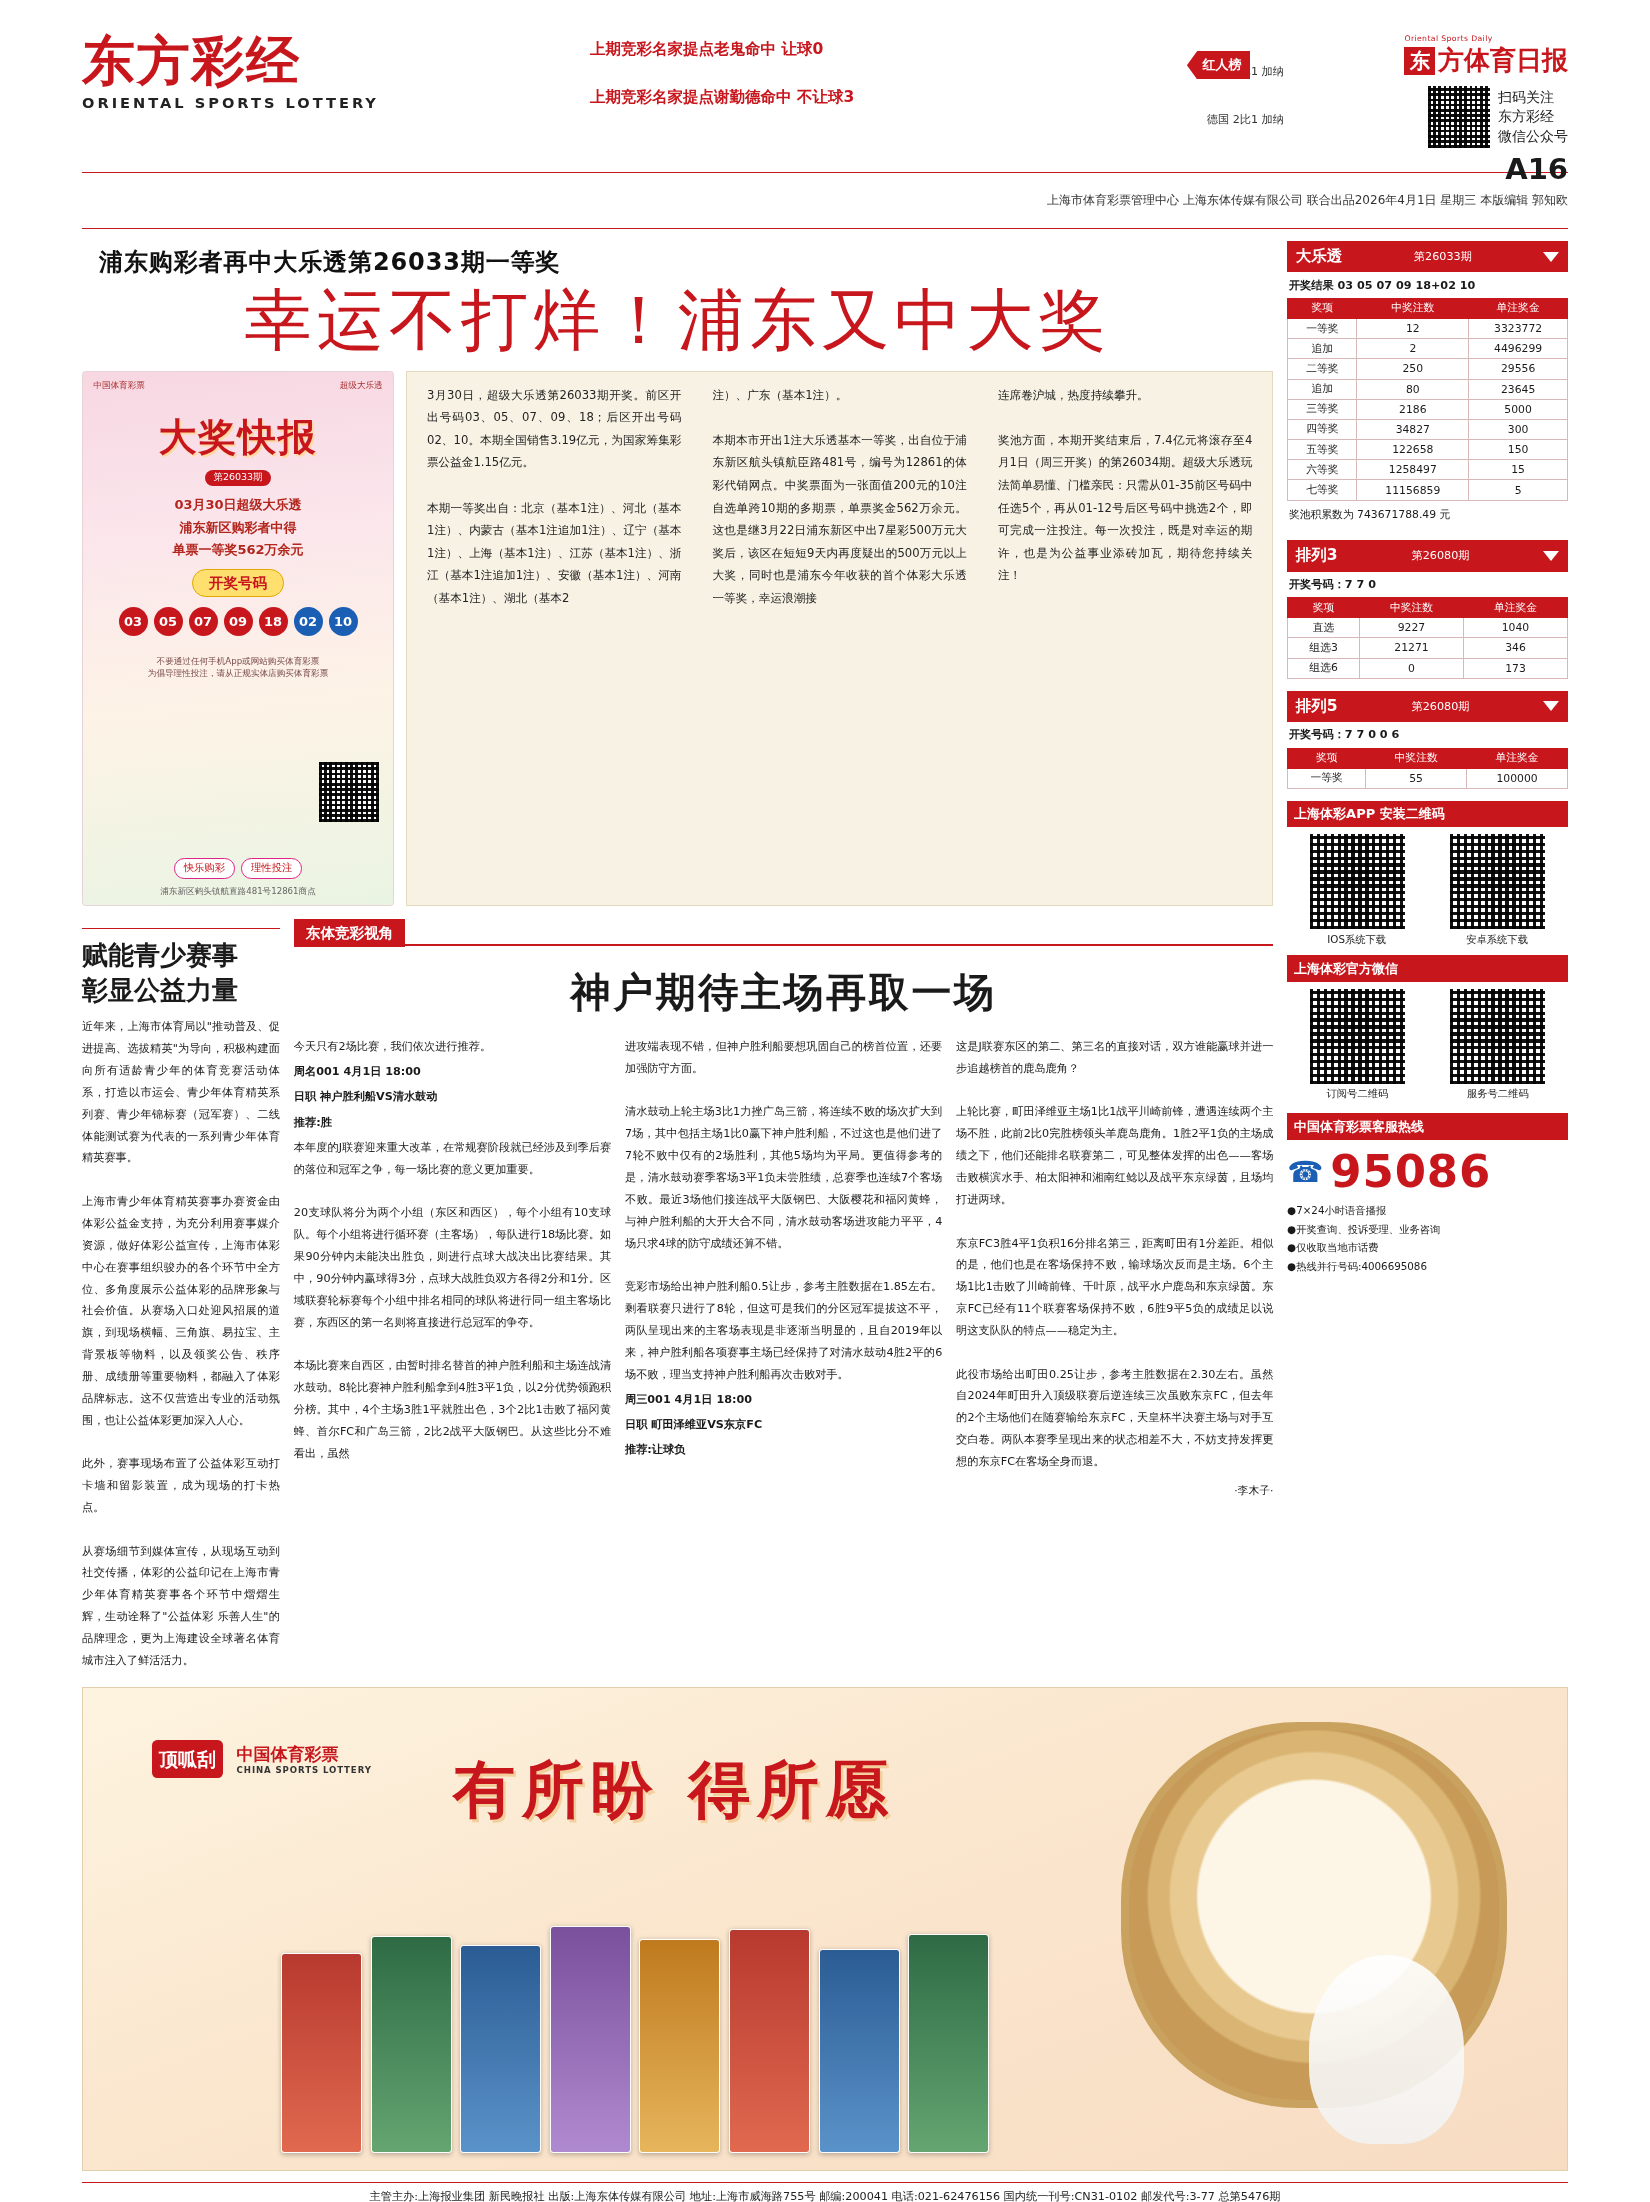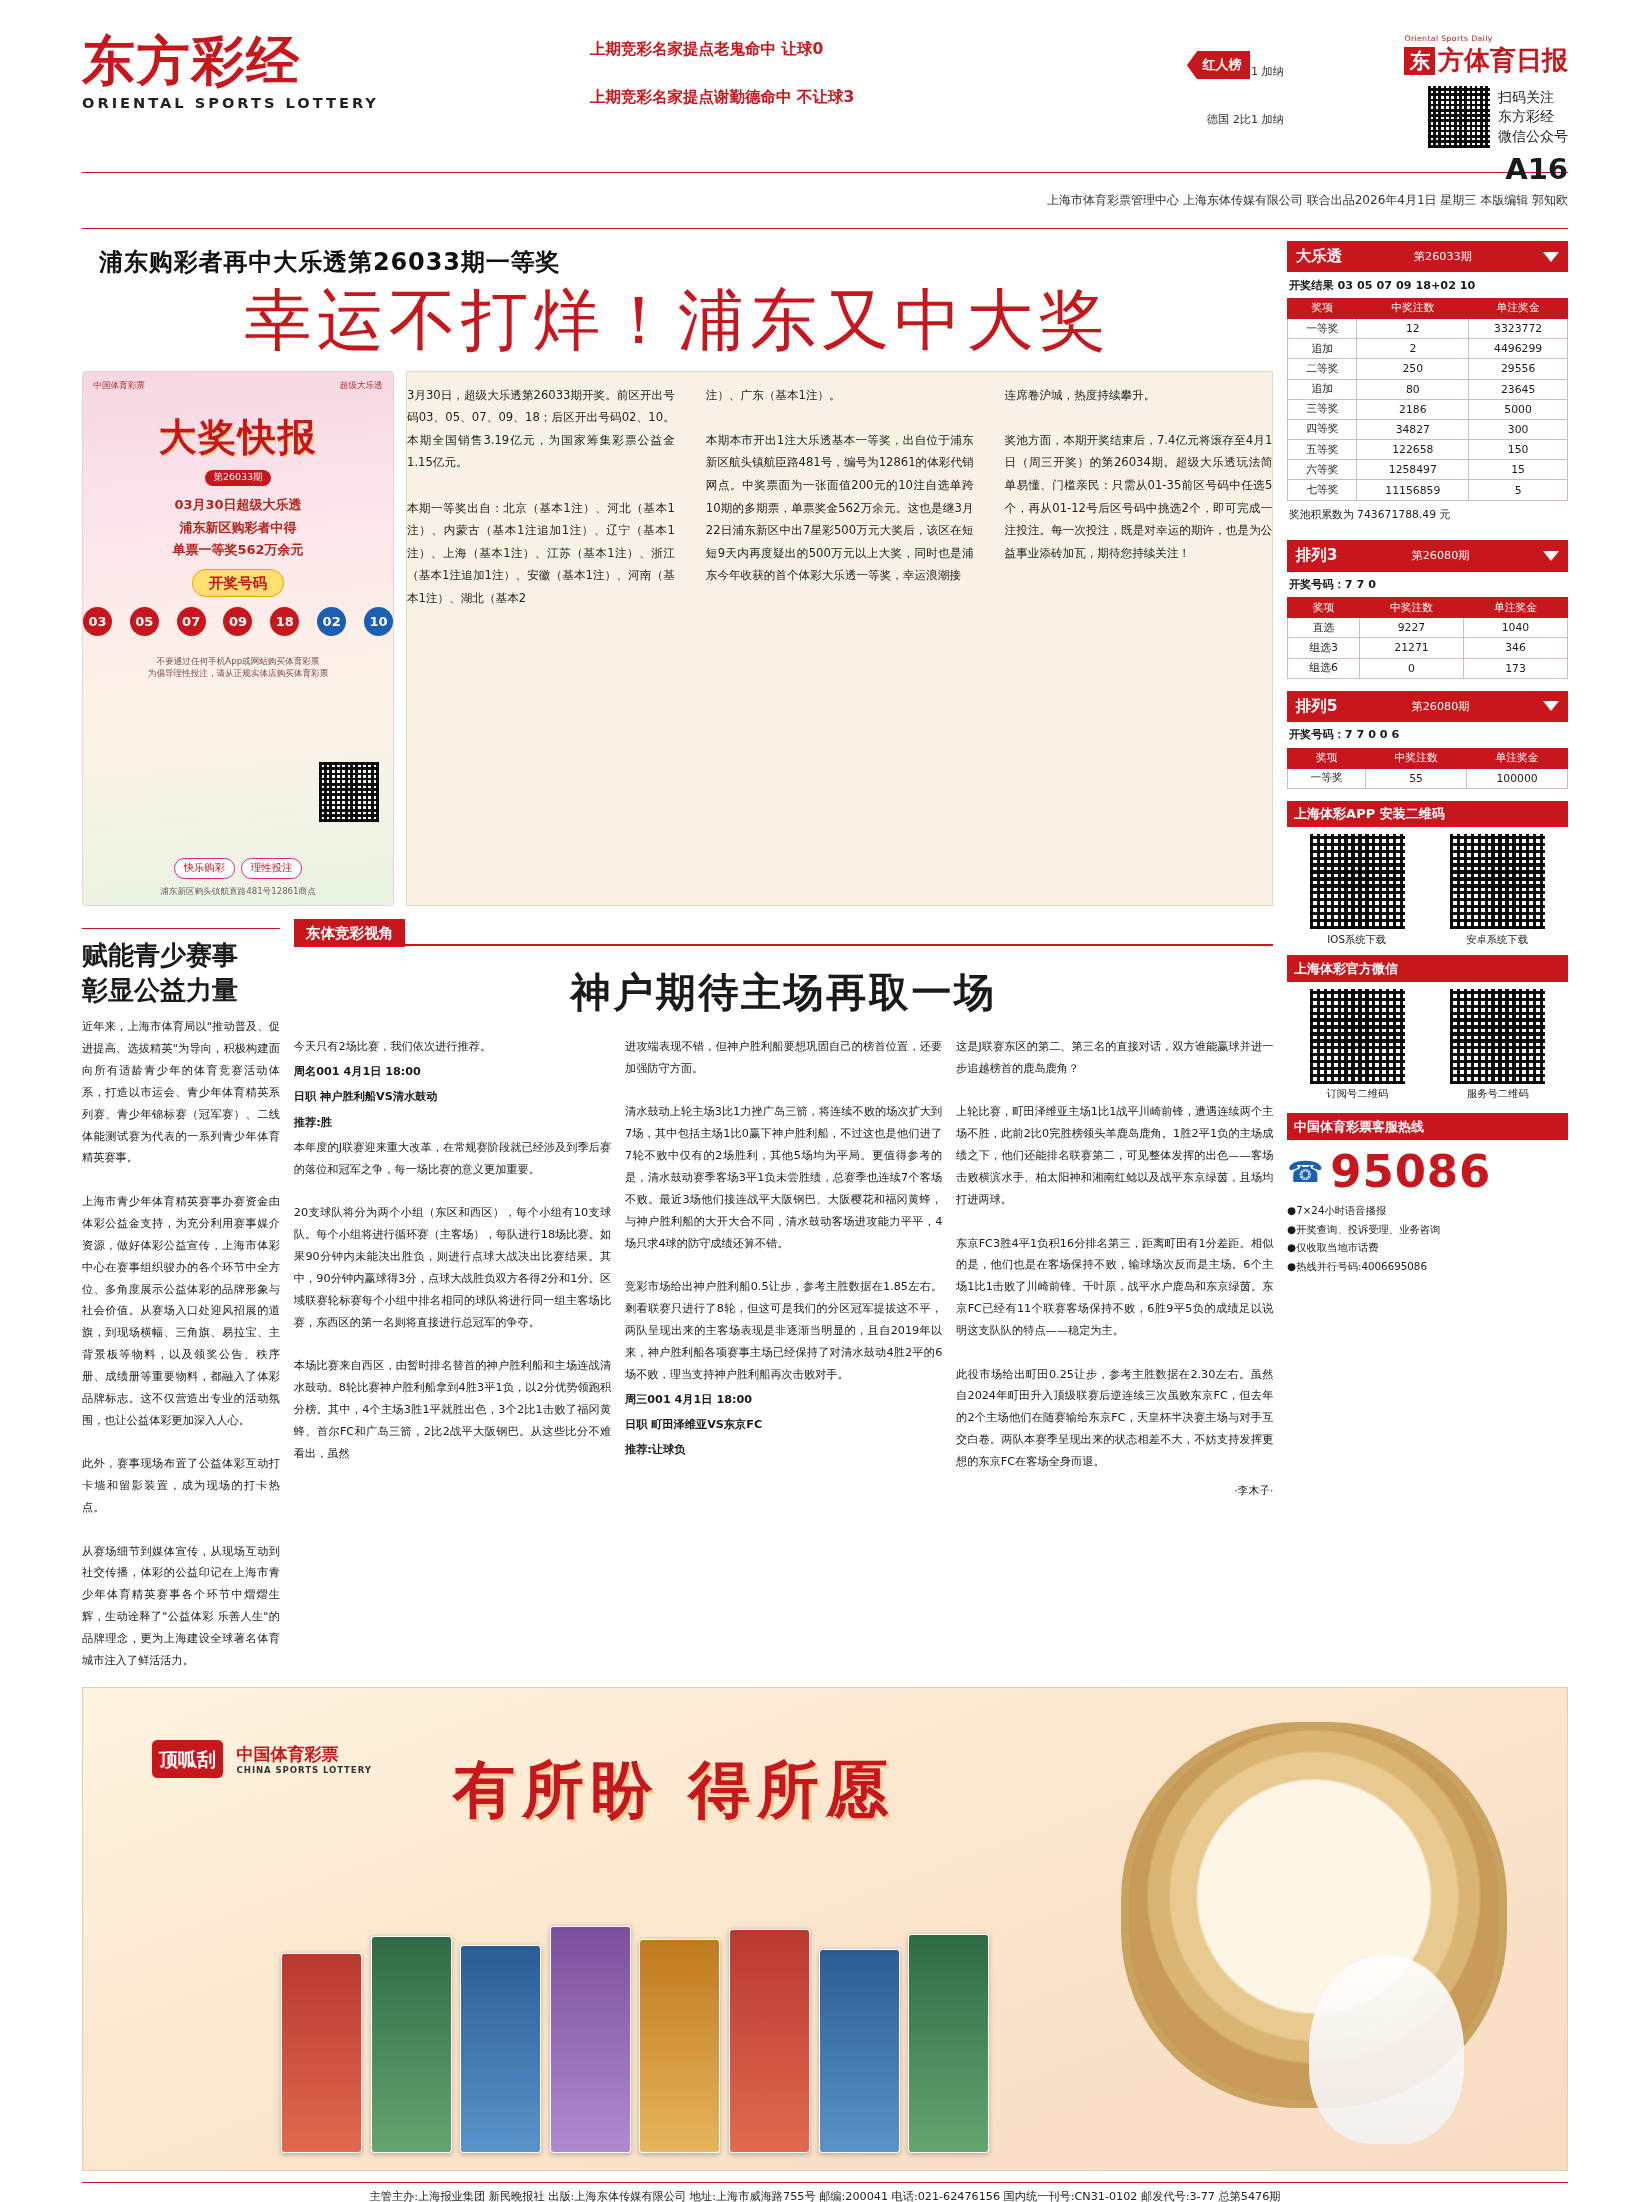--- a/index.html
+++ b/index.html
@@ -45,33 +45,33 @@
 
   .top-flex{display:flex;gap:12px;}
   .poster{width:310px;height:533px;border-radius:3.4px;position:relative;overflow:hidden;
     background:linear-gradient(175deg,#f7d7e2 0%,#fbe6ec 30%,#fdf3e6 62%,#eaf4e2 100%);border:0.9px solid #e6d3d8;}
   .poster .p-top{position:absolute;top:8.6px;left:0;right:0;display:flex;justify-content:space-between;padding:0 10.3px;font-size:8.6px;color:#a33;}
   .p-award{position:absolute;top:40px;left:0;right:0;text-align:center;}
   .p-award .t1{font-size:38px;font-weight:bold;color:#c8161d;letter-spacing:1.7px;text-shadow:1.7px 1.7px 0 #ffd9a0;}
   .p-badge{display:inline-block;background:#c8161d;color:#fff;font-size:9.5px;border-radius:8.6px;padding:1.7px 8.6px;margin-top:6.9px;}
   .p-lines{margin-top:8.6px;font-size:13px;color:#b3261e;line-height:1.7;font-weight:bold;}
   .p-btn{display:inline-block;margin-top:8.6px;background:#ffdf6e;border:1.7px solid #e0a800;border-radius:13.8px;font-size:14.6px;font-weight:bold;color:#c8161d;padding:3.4px 15.5px;}
-  .balls{display:flex;justify-content:space-between;gap:6px;margin-top:10.3px;}
+  .balls{display:flex;justify-content:center;gap:6px;margin-top:10.3px;}
   .ball{width:29px;height:29px;border-radius:50%;background:#c8161d;color:#fff;font-size:13px;font-weight:bold;display:flex;align-items:center;justify-content:center;}
   .ball.blue{background:#1a5fb4;}
   .p-note{position:absolute;top:284px;left:0;right:0;text-align:center;font-size:8.6px;color:#7a4a4a;}
   .p-bottom{position:absolute;bottom:6.9px;left:0;right:0;padding:0 8.6px;font-size:8.6px;color:#666;}
   .p-btn2{display:flex;gap:6.9px;justify-content:center;margin-bottom:6.9px;}
   .p-btn2 span{background:#fff;border:0.9px solid #d28;border-radius:10.3px;color:#c8161d;font-size:10.3px;padding:2.6px 8.6px;margin-top:40px;}
   .p-mascot{position:absolute;bottom:79px;left:12px;width:95px;height:112px;background:radial-gradient(circle at 50% 35%,#fff 0 38%,#ffd close 0) ,#f9c6d4;border-radius:50% 50% 45% 45%;opacity:.95;}
   .p-qr{position:absolute;bottom:83px;right:13.8px;width:60px;height:60px;background:
       repeating-linear-gradient(0deg,#111 0 2.6px,#fff 2.6px 5.2px),
       repeating-linear-gradient(90deg,#111 0 2.6px,transparent 2.6px 5.2px);background-blend-mode:multiply;}
 
-  .newsbox{flex:1;background:#f7f2e4;border:0.9px solid #e3d9bd;padding:12px 0;display:flex;gap:31px;}
+  .newsbox{flex:1;background:#f7f2e4;border:0.9px solid #e3d9bd;padding:12px 20px;display:flex;gap:31px;}
   .newsbox .col{flex:1;font-size:11.6px;line-height:1.95;text-align:justify;color:#222;}
 
   
   .second{display:flex;gap:13.8px;margin-top:13.8px;}
   .col-left-small{width:198px;}
   .feature{flex:1;}
   .sect-tag{display:inline-block;background:#c8161d;color:#fff;font-size:14.6px;font-weight:bold;padding:4.3px 12px;}
   .sect-rule{border-bottom:2.6px solid #c8161d;margin-top:-2.6px;}
   .feat-title{font-size:40px;font-weight:bold;text-align:center;margin:19px 0 15.5px;letter-spacing:2.6px;}
   .feat-cols{display:flex;gap:13.8px;font-size:11.2px;line-height:1.95;text-align:justify;}

